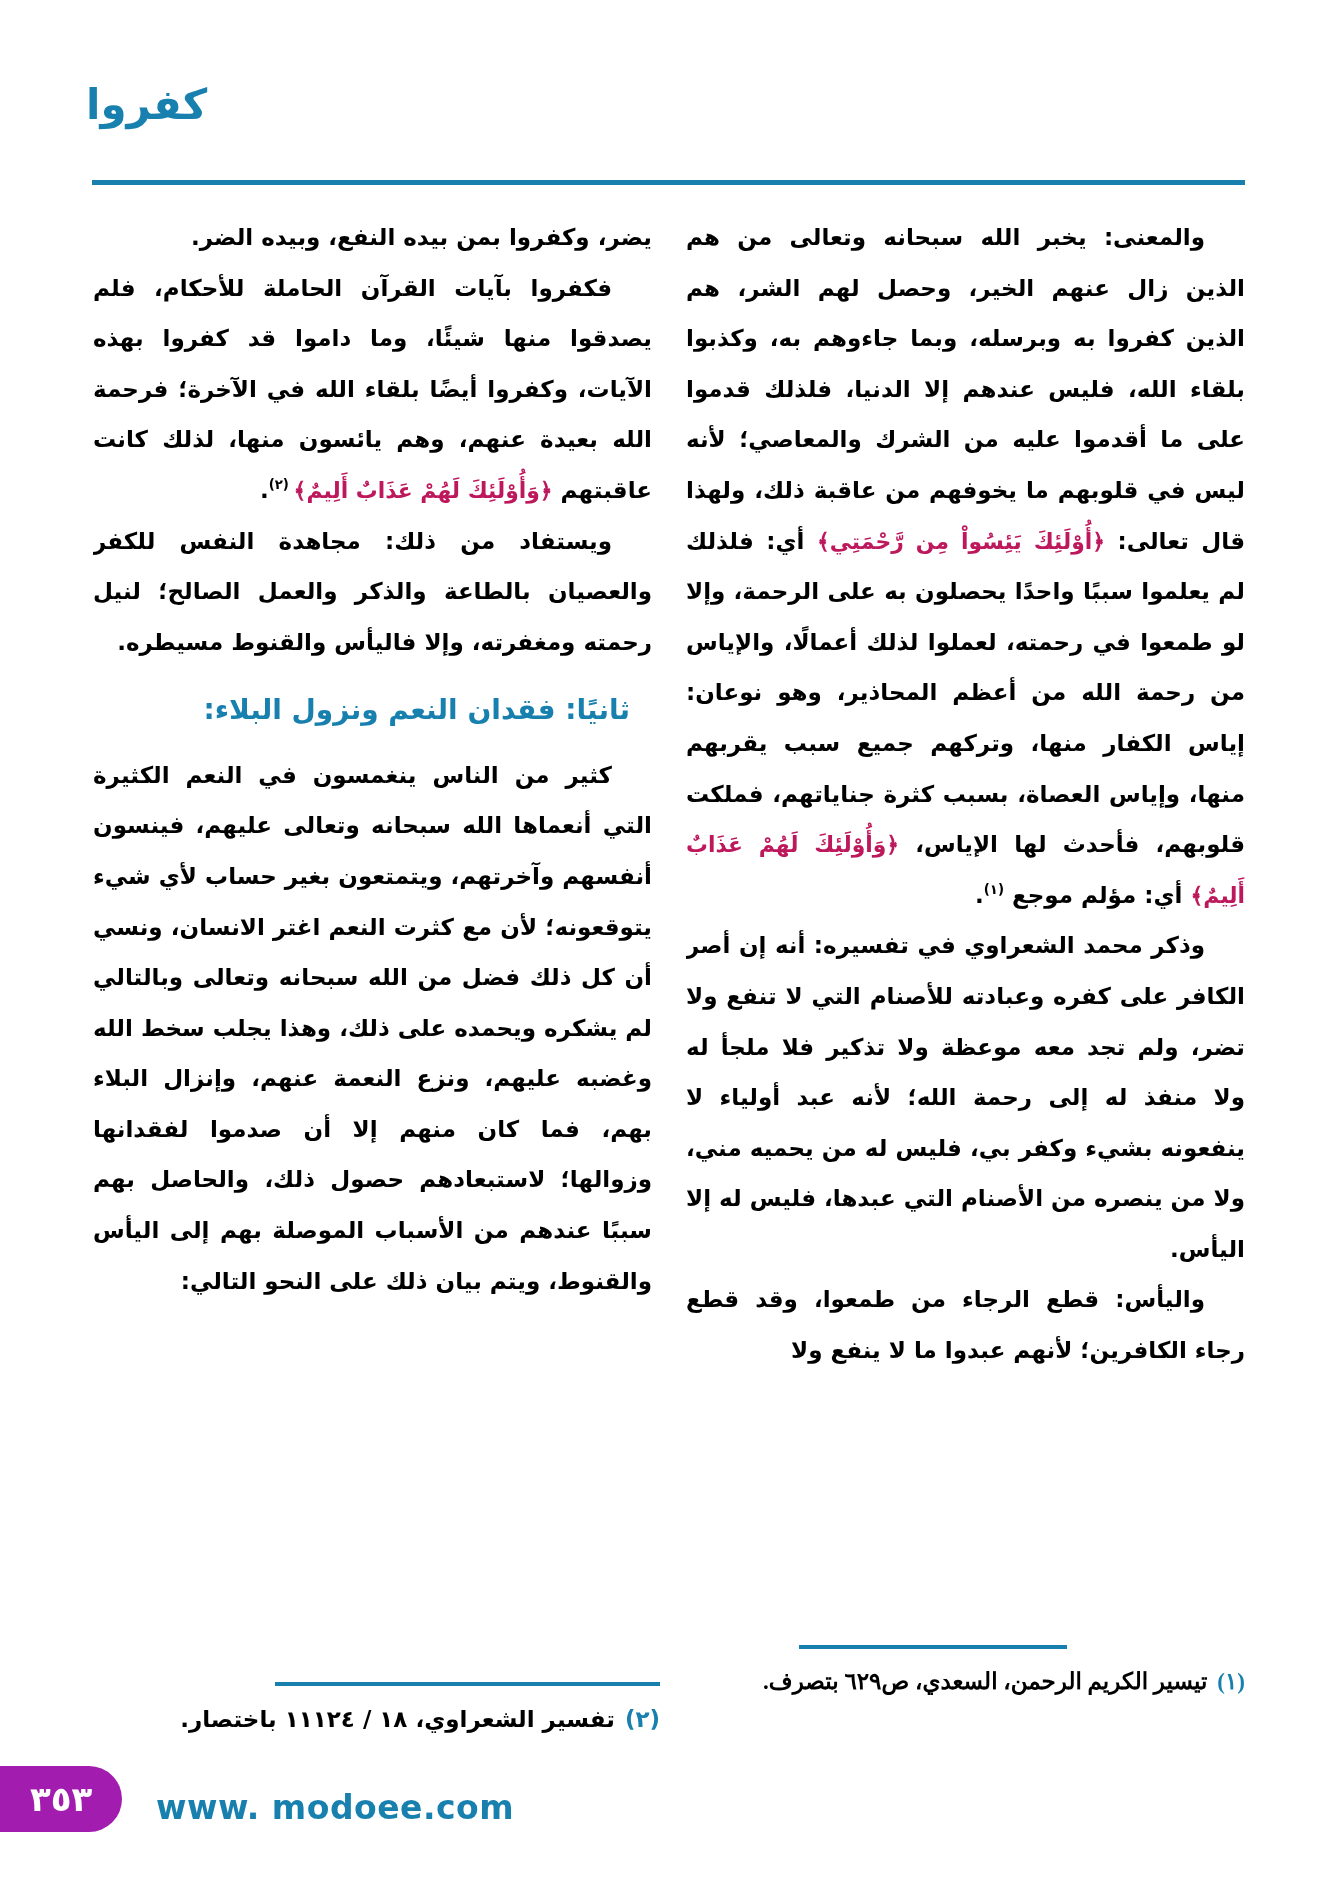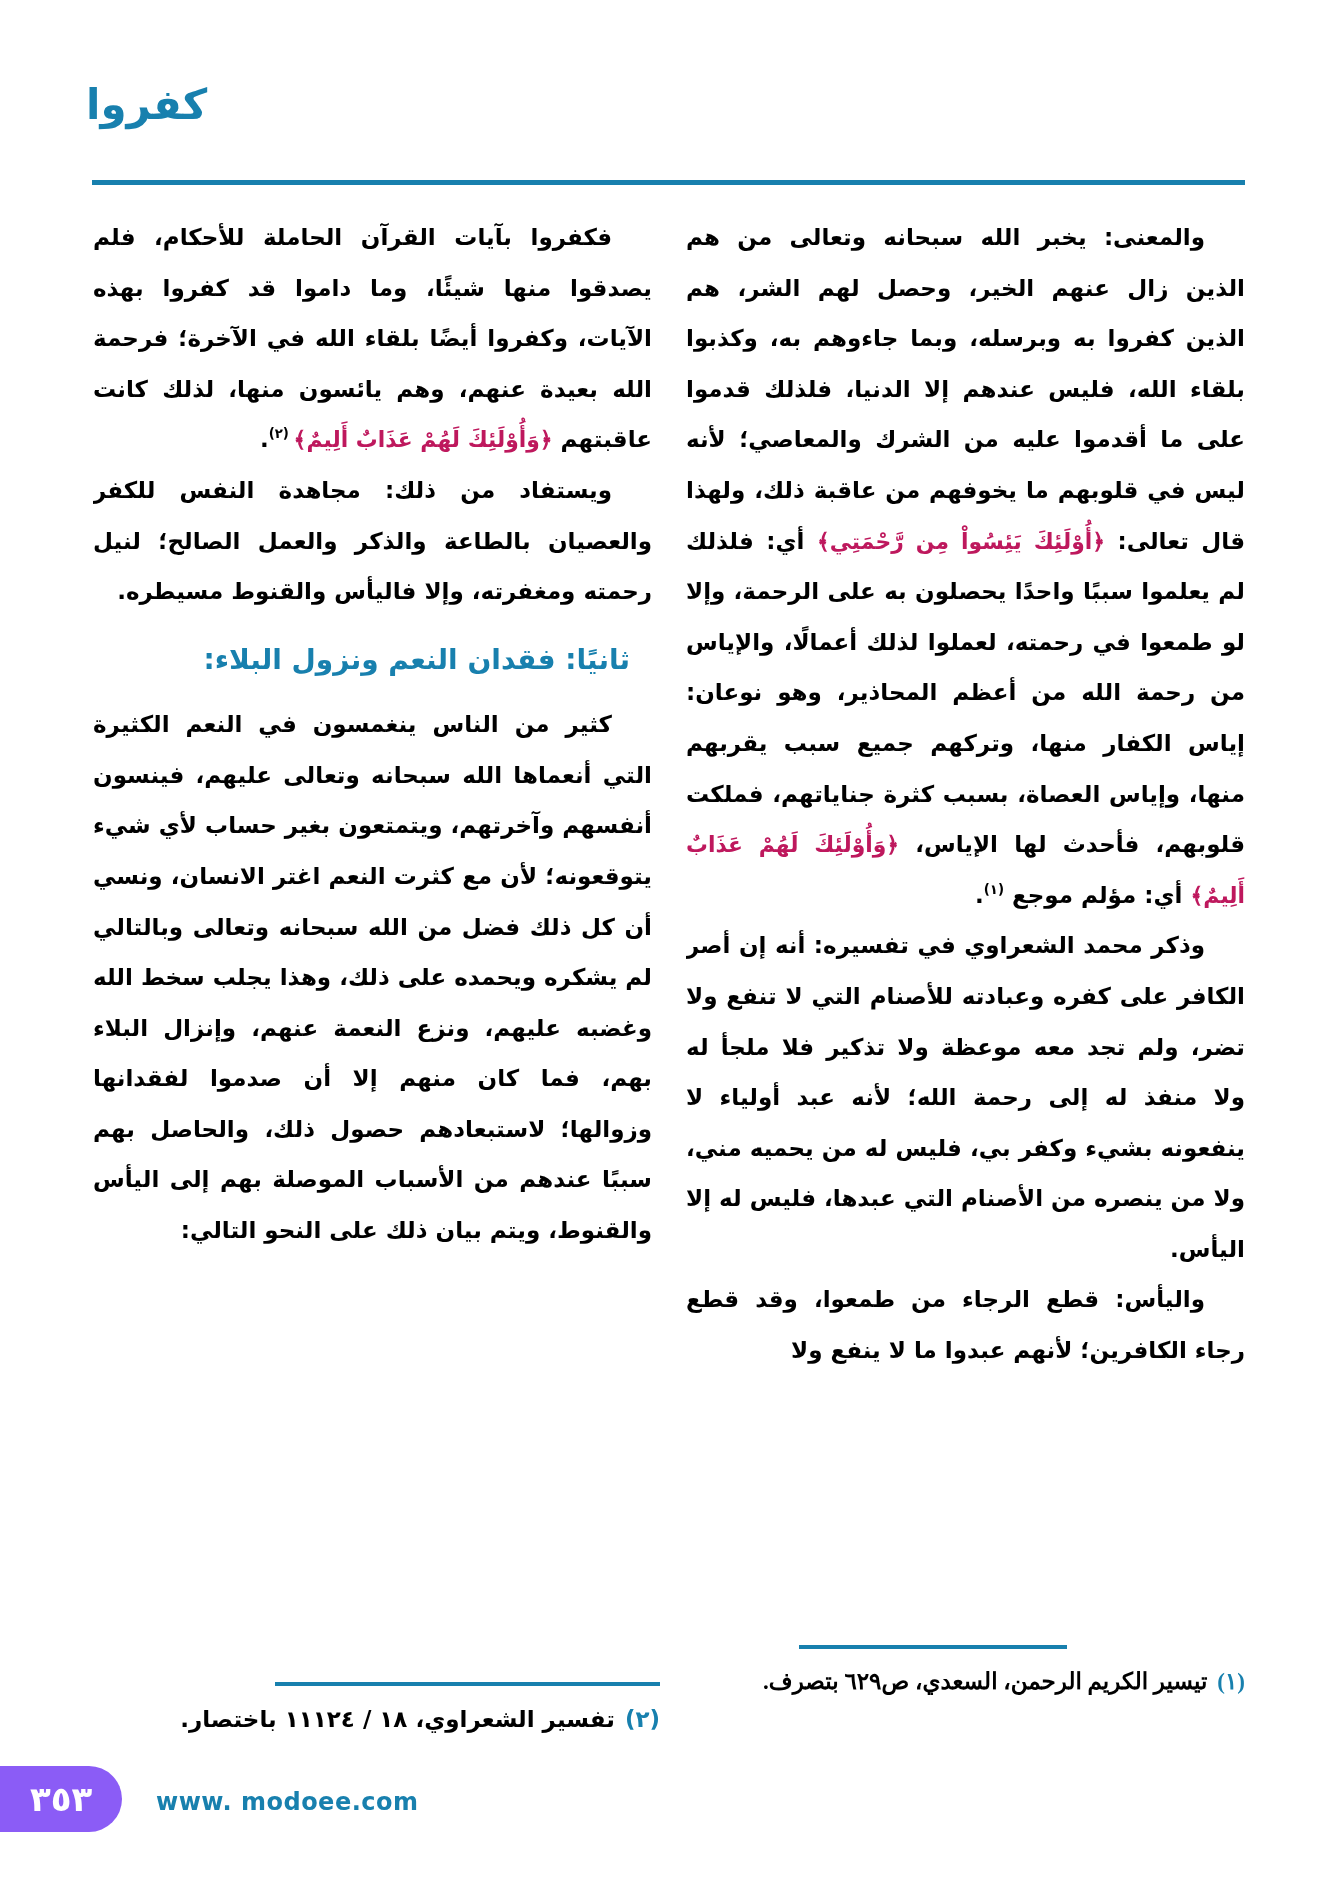--- a/index.html
+++ b/index.html
@@ -40,42 +40,43 @@
   .footnote-left  .fn-rule{width:385px;margin-right:0;}
   p.fn{
     margin:0;color:#000;font-size:23px;font-weight:bold;line-height:1.85;
     text-align:right;padding-right:56px;text-indent:-56px;
   }
   .footnote-right p.fn{width:500px;}
   .fn-num{color:#1880ae;margin-left:10px;}
   
   .page-badge{
     position:absolute;left:0;top:1766px;width:122px;height:66px;
-    background:#8b5cf6;border-radius:0 33px 33px 0;
+    background:#a21caf;border-radius:0 33px 33px 0;
     display:flex;align-items:center;justify-content:center;
     color:#fff;font-size:34px;font-weight:bold;
   }
   .footer-url{
     position:absolute;left:156px;top:1788px;color:#1880ae;
-    font-size:24px;font-weight:600;direction:ltr;letter-spacing:0.5px;
+    font-size:33px;font-weight:600;direction:ltr;letter-spacing:0.5px;
   }
 </style>
 </head>
 <body>
 
 <div class="header-title">كفروا</div>
 <div class="header-rule"></div>
 
 <div class="content">
   <div class="column" id="col-right">
       <p class="para"><span class="seg-text">والمعنى: يخبر الله سبحانه وتعالى من هم الذين زال عنهم الخير، وحصل لهم الشر، هم الذين كفروا به وبرسله، وبما جاءوهم به، وكذبوا بلقاء الله، فليس عندهم إلا الدنيا، فلذلك قدموا على ما أقدموا عليه من الشرك والمعاصي؛ لأنه ليس في قلوبهم ما يخوفهم من عاقبة ذلك، ولهذا قال تعالى: </span><span class="seg-quran">﴿أُوْلَئِكَ يَئِسُواْ مِن رَّحْمَتِي﴾</span><span class="seg-text"> أي: فلذلك لم يعلموا سببًا واحدًا يحصلون به على الرحمة، وإلا لو طمعوا في رحمته، لعملوا لذلك أعمالًا، والإياس من رحمة الله من أعظم المحاذير، وهو نوعان: إياس الكفار منها، وتركهم جميع سبب يقربهم منها، وإياس العصاة، بسبب كثرة جناياتهم، فملكت قلوبهم، فأحدث لها الإياس، </span><span class="seg-quran">﴿وَأُوْلَئِكَ لَهُمْ عَذَابٌ أَلِيمٌ﴾</span><span class="seg-text"> أي: مؤلم موجع </span><span class="seg-sup">(١)</span><span class="seg-text">.</span></p>
       <p class="para"><span class="seg-text">وذكر محمد الشعراوي في تفسيره: أنه إن أصر الكافر على كفره وعبادته للأصنام التي لا تنفع ولا تضر، ولم تجد معه موعظة ولا تذكير فلا ملجأ له ولا منفذ له إلى رحمة الله؛ لأنه عبد أولياء لا ينفعونه بشيء وكفر بي، فليس له من يحميه مني، ولا من ينصره من الأصنام التي عبدها، فليس له إلا اليأس.</span></p>
       <p class="para"><span class="seg-text">واليأس: قطع الرجاء من طمعوا، وقد قطع رجاء الكافرين؛ لأنهم عبدوا ما لا ينفع ولا</span></p>
     </div>
   <div class="column" id="col-left">
+      <p class="para-cont"><span class="seg-text">يضر، وكفروا بمن بيده النفع، وبيده الضر.</span></p>
       <p class="para"><span class="seg-text">فكفروا بآيات القرآن الحاملة للأحكام، فلم يصدقوا منها شيئًا، وما داموا قد كفروا بهذه الآيات، وكفروا أيضًا بلقاء الله في الآخرة؛ فرحمة الله بعيدة عنهم، وهم يائسون منها، لذلك كانت عاقبتهم </span><span class="seg-quran">﴿وَأُوْلَئِكَ لَهُمْ عَذَابٌ أَلِيمٌ﴾</span><span class="seg-sup"> (٢)</span><span class="seg-text">.</span></p>
       <p class="para"><span class="seg-text">ويستفاد من ذلك: مجاهدة النفس للكفر والعصيان بالطاعة والذكر والعمل الصالح؛ لنيل رحمته ومغفرته، وإلا فاليأس والقنوط مسيطره.</span></p>
       <p class="heading"><span class="seg-text">ثانيًا: فقدان النعم ونزول البلاء:</span></p>
       <p class="para"><span class="seg-text">كثير من الناس ينغمسون في النعم الكثيرة التي أنعماها الله سبحانه وتعالى عليهم، فينسون أنفسهم وآخرتهم، ويتمتعون بغير حساب لأي شيء يتوقعونه؛ لأن مع كثرت النعم اغتر الانسان، ونسي أن كل ذلك فضل من الله سبحانه وتعالى وبالتالي لم يشكره ويحمده على ذلك، وهذا يجلب سخط الله وغضبه عليهم، ونزع النعمة عنهم، وإنزال البلاء بهم، فما كان منهم إلا أن صدموا لفقدانها وزوالها؛ لاستبعادهم حصول ذلك، والحاصل بهم سببًا عندهم من الأسباب الموصلة بهم إلى اليأس والقنوط، ويتم بيان ذلك على النحو التالي:</span></p>
     </div>
 </div>
 
 <div class="footnote-right">
   <div class="fn-rule"></div>
   <p class="fn">

